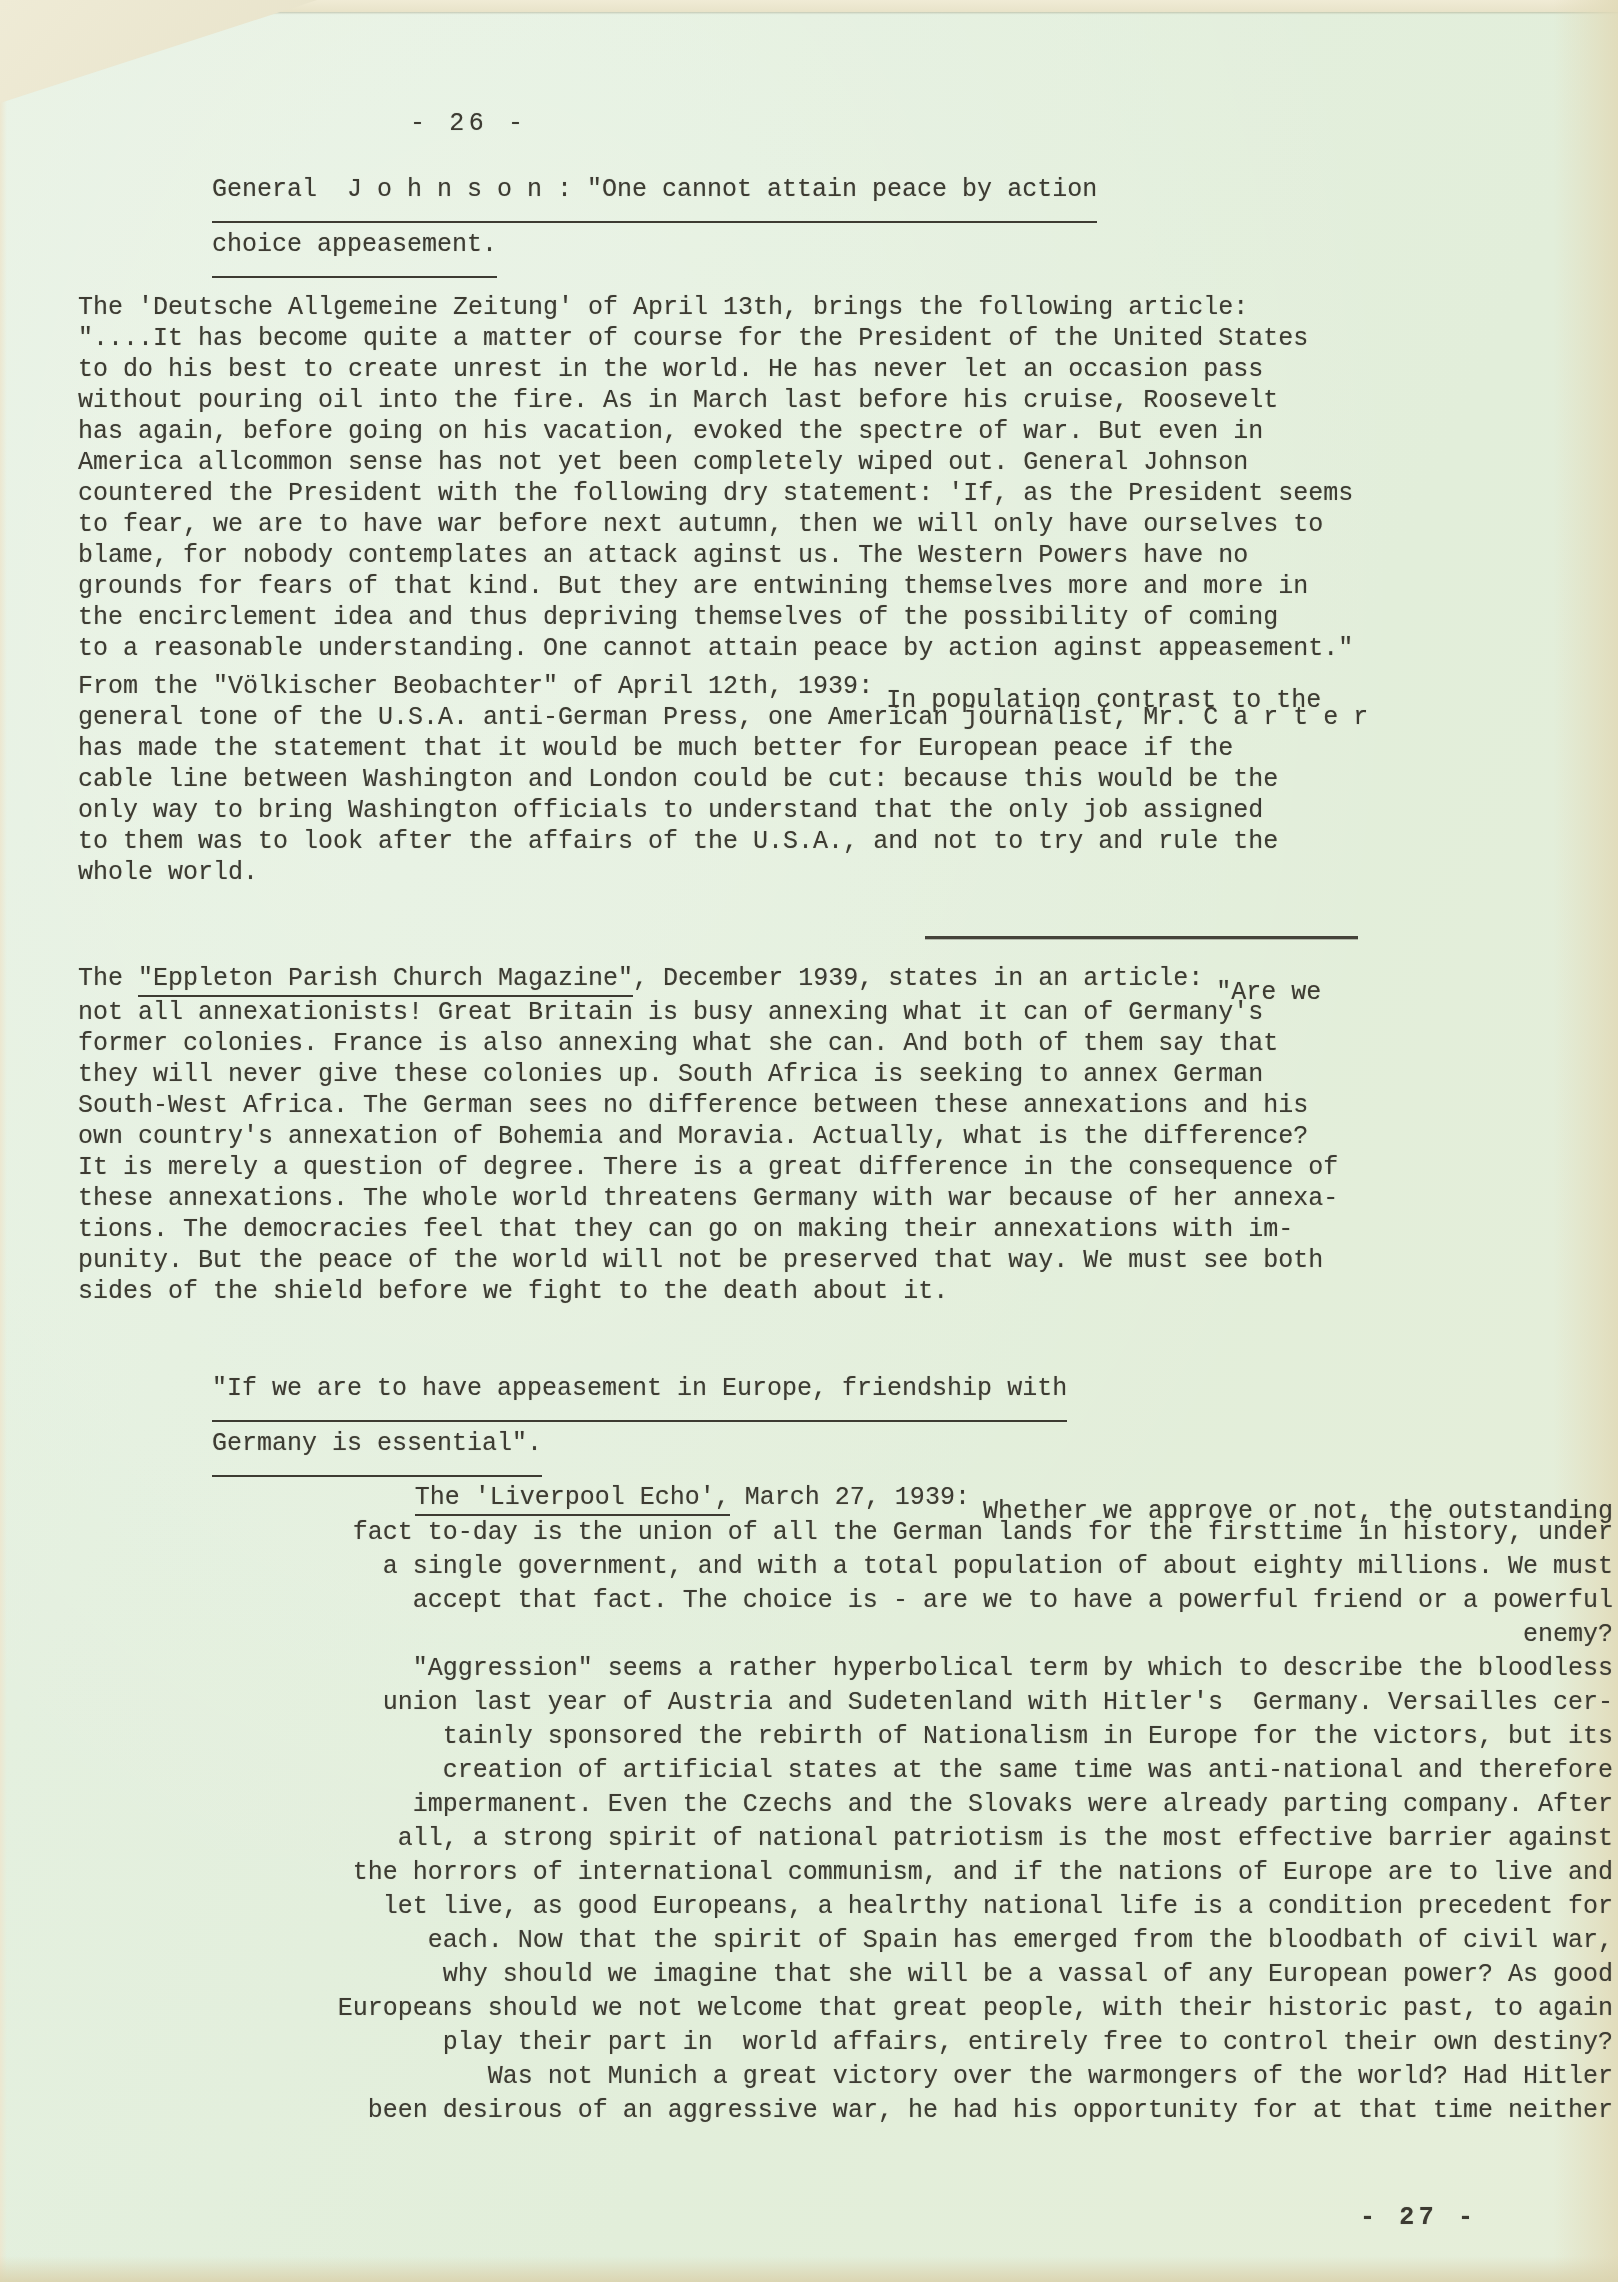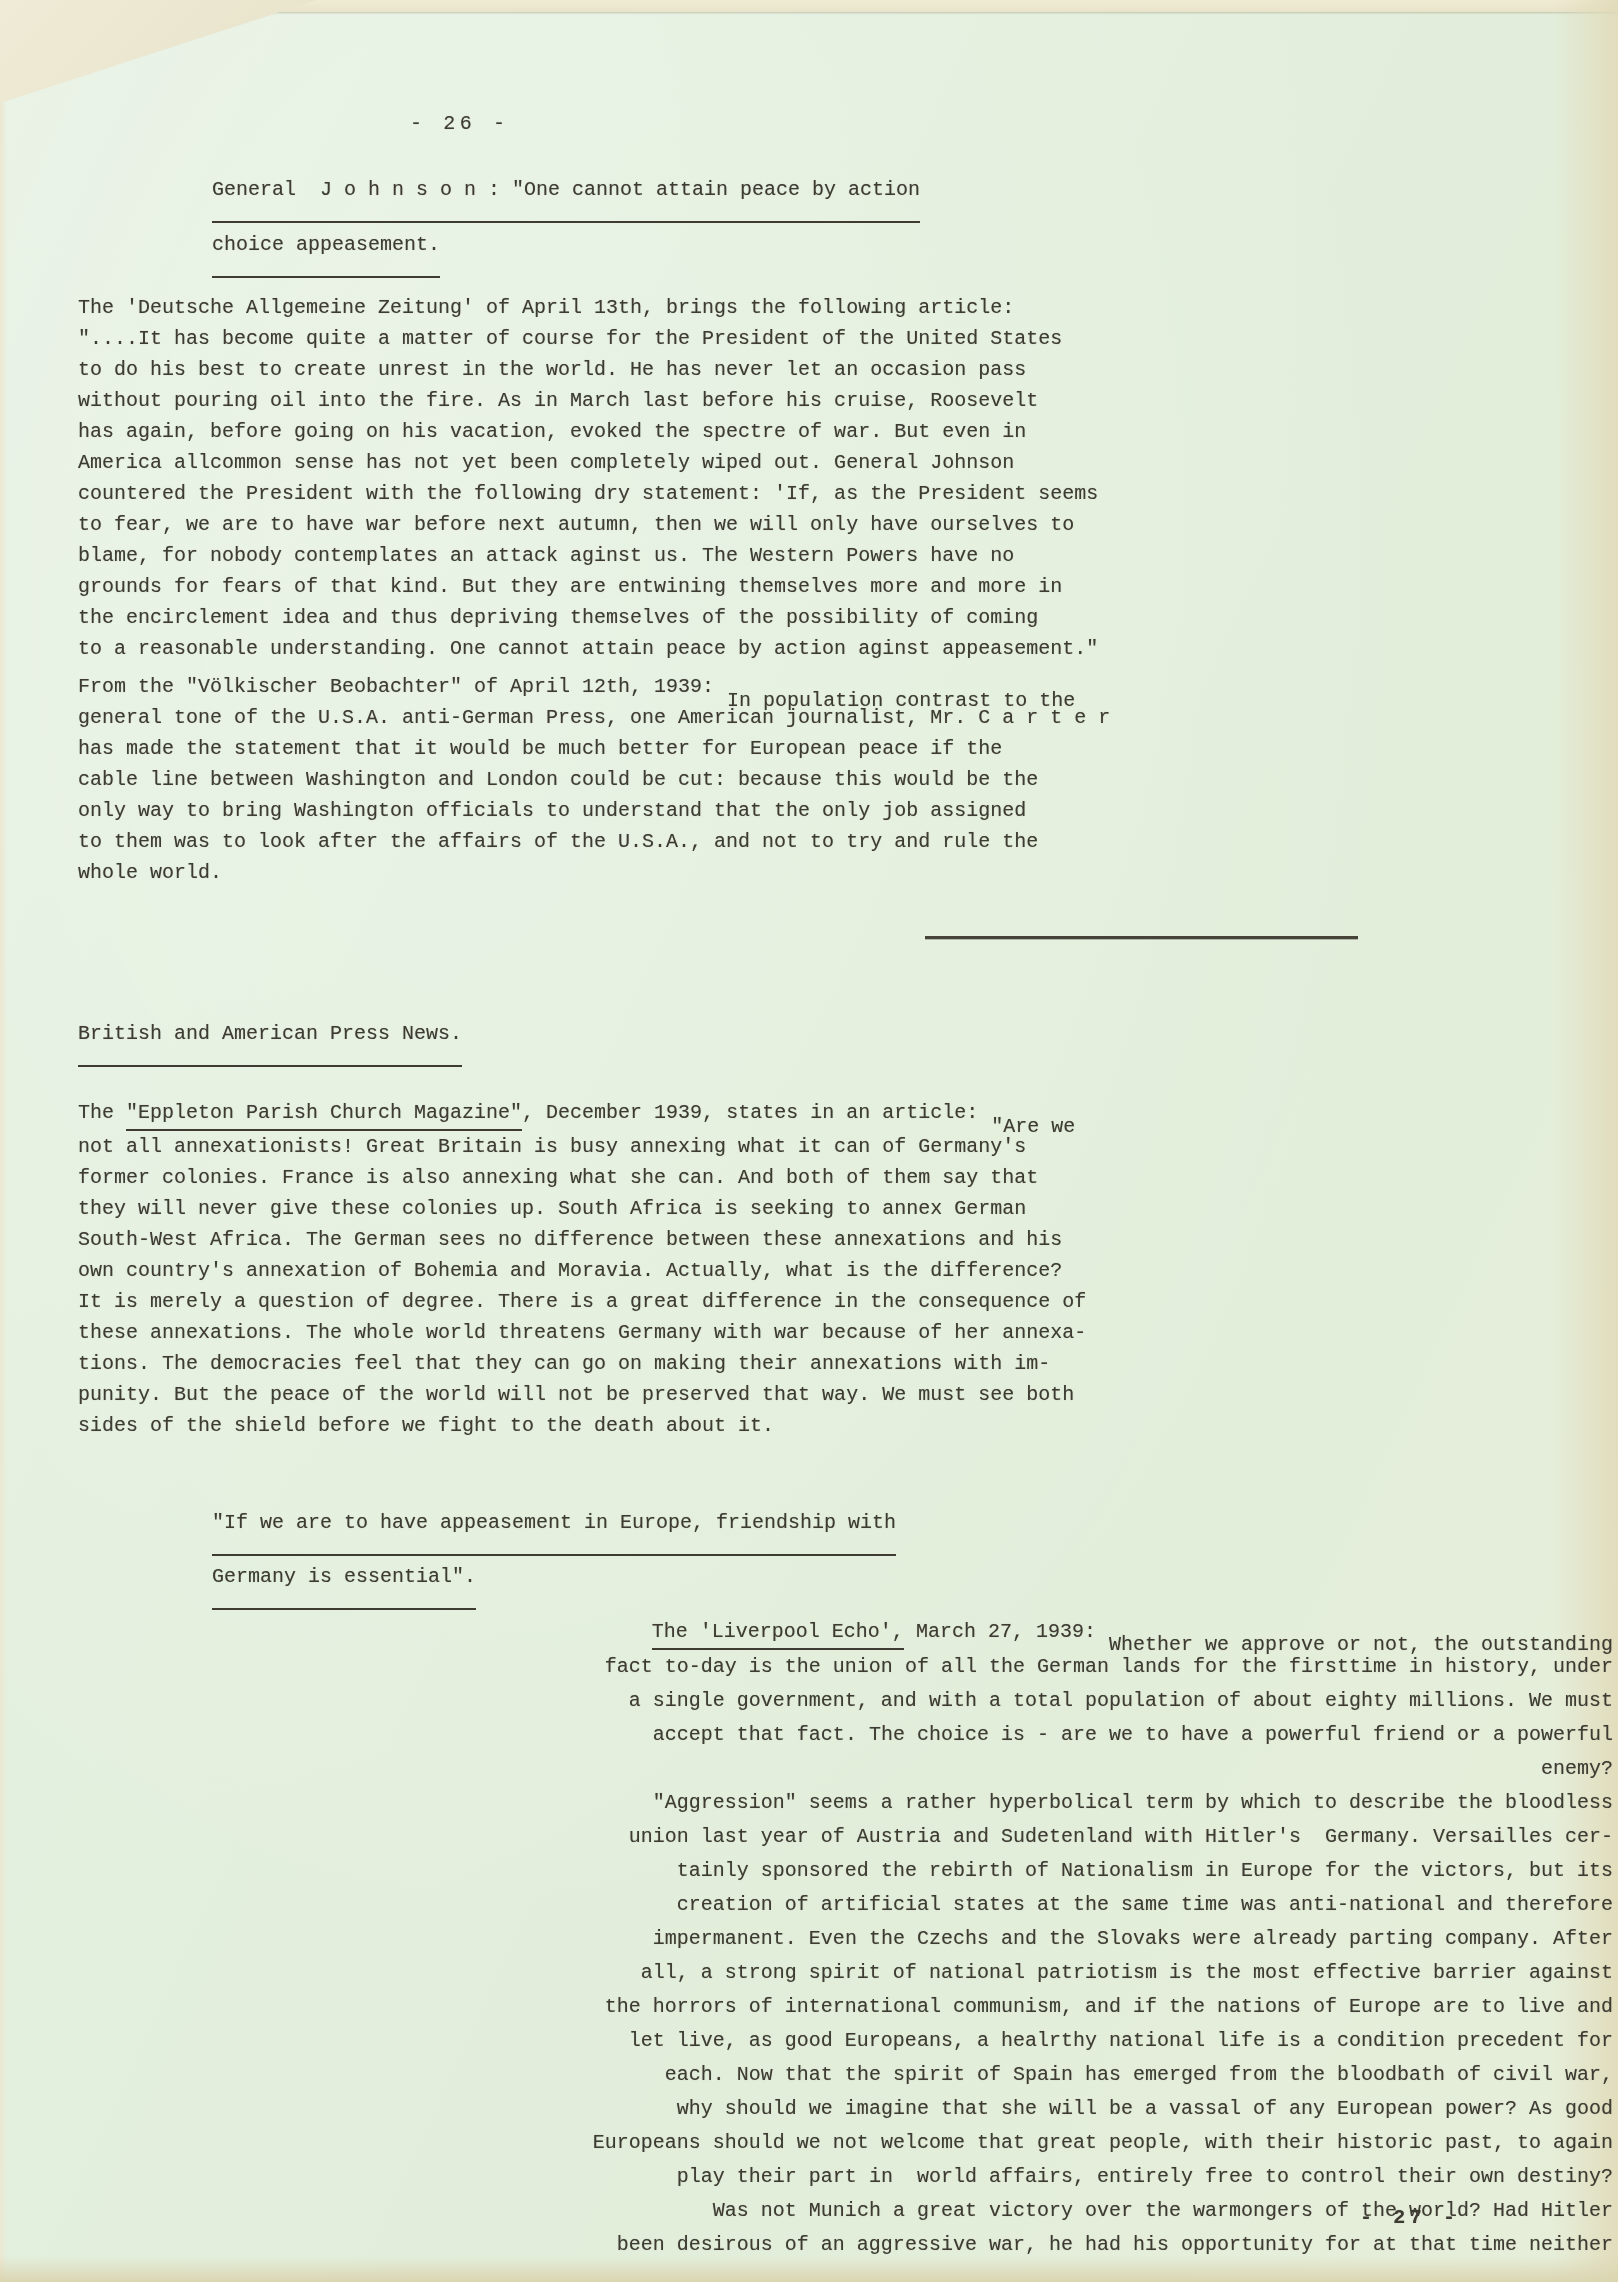--- a/index.html
+++ b/index.html
@@ -4,21 +4,21 @@
 <style>
   html,body { margin:0; padding:0; background:#cfc9ac; }
   .page {
     position:relative;
     width:1619px; height:2282px;
     overflow:hidden;
     background:
       radial-gradient(ellipse at 30% 25%, rgba(255,255,255,.20), rgba(255,255,255,0) 60%),
       linear-gradient(115deg, #e8f2e4 0%, #e4f0df 30%, #e2eeda 62%, #e6eed9 100%);
     font-family:"Liberation Mono","DejaVu Sans Mono",monospace;
-    font-size:20px; line-height:31px;
+    font-size:25px; line-height:31px;
     color:#3d3b32;
     text-shadow:0 0 0.9px rgba(61,59,50,.38);
   }
   
   .edge-top    { position:absolute; top:0; left:0; right:0; height:12px;
                  background:linear-gradient(#f0ebd5,#e8e3c9); box-shadow:0 0.9px 1.8px rgba(120,112,80,.35); }
   .edge-left   { position:absolute; top:0; left:0; bottom:0; width:7.3px;
                  background:linear-gradient(to right,#ece7d0,rgba(236,231,208,0)); }
   .edge-right  { position:absolute; top:0; right:0; bottom:0; width:66px;
                  background:linear-gradient(to right,rgba(230,224,196,0),rgba(225,218,184,.9)); }
@@ -84,21 +84,20 @@
 
     <div class="para-vb"><div><span class="pre">From the "Völkischer Beobachter" of April 12th, 1939:</span><span class="pre drop">In population contrast to the</span></div><div class="pre">general tone of the U.S.A. anti-German Press, one American journalist, Mr. C a r t e r
 has made the statement that it would be much better for European peace if the
 cable line between Washington and London could be cut: because this would be the
 only way to bring Washington officials to understand that the only job assigned
 to them was to look after the affairs of the U.S.A., and not to try and rule the
 whole world.</div></div>
 
     <div class="rule"></div>
 
-    <div class="h-press"><span class="u pre">British and American Press News.</span></div>
 
     <div class="para-epp"><div><span class="pre">The </span><span class="pre u-in">"Eppleton Parish Church Magazine"</span><span class="pre">, December 1939, states in an article:</span><span class="pre drop">"Are we</span></div><div class="pre">not all annexationists! Great Britain is busy annexing what it can of Germany's
 former colonies. France is also annexing what she can. And both of them say that
 they will never give these colonies up. South Africa is seeking to annex German
 South-West Africa. The German sees no difference between these annexations and his
 own country's annexation of Bohemia and Moravia. Actually, what is the difference?
 It is merely a question of degree. There is a great difference in the consequence of
 these annexations. The whole world threatens Germany with war because of her annexa-
 tions. The democracies feel that they can go on making their annexations with im-
 punity. But the peace of the world will not be preserved that way. We must see both

